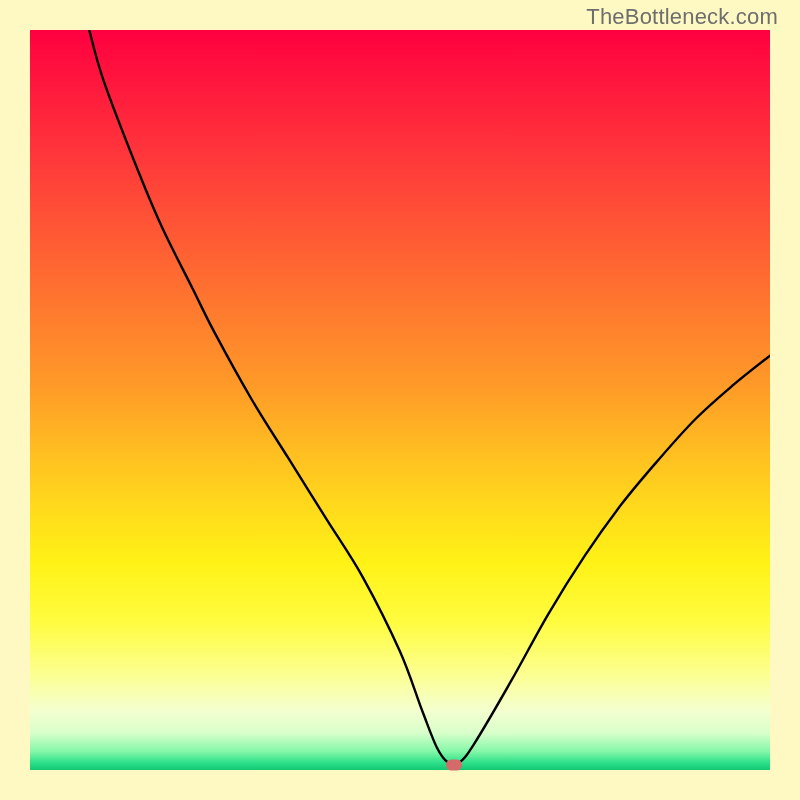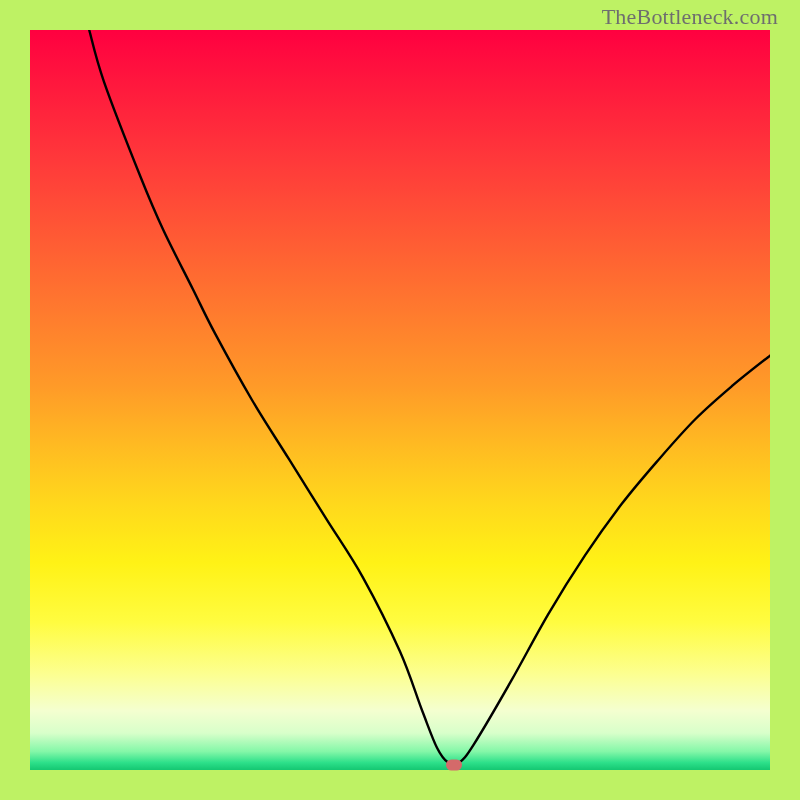--- a/index.html
+++ b/index.html
@@ -8,22 +8,21 @@
     width: 800px;
     height: 800px;
     background: #000;
     overflow: hidden;
     font-family: Arial, Helvetica, sans-serif;
   }
   .frame {
     position: relative;
     width: 800px;
     height: 800px;
-    background: #bef264;
-    font-family: Liberation Serif, serif;
+    background: #fef9c3;
   }
   .plot-area {
     position: absolute;
     left: 30px;
     top: 30px;
     width: 740px;
     height: 740px;
     
     background: linear-gradient(
       to bottom,

